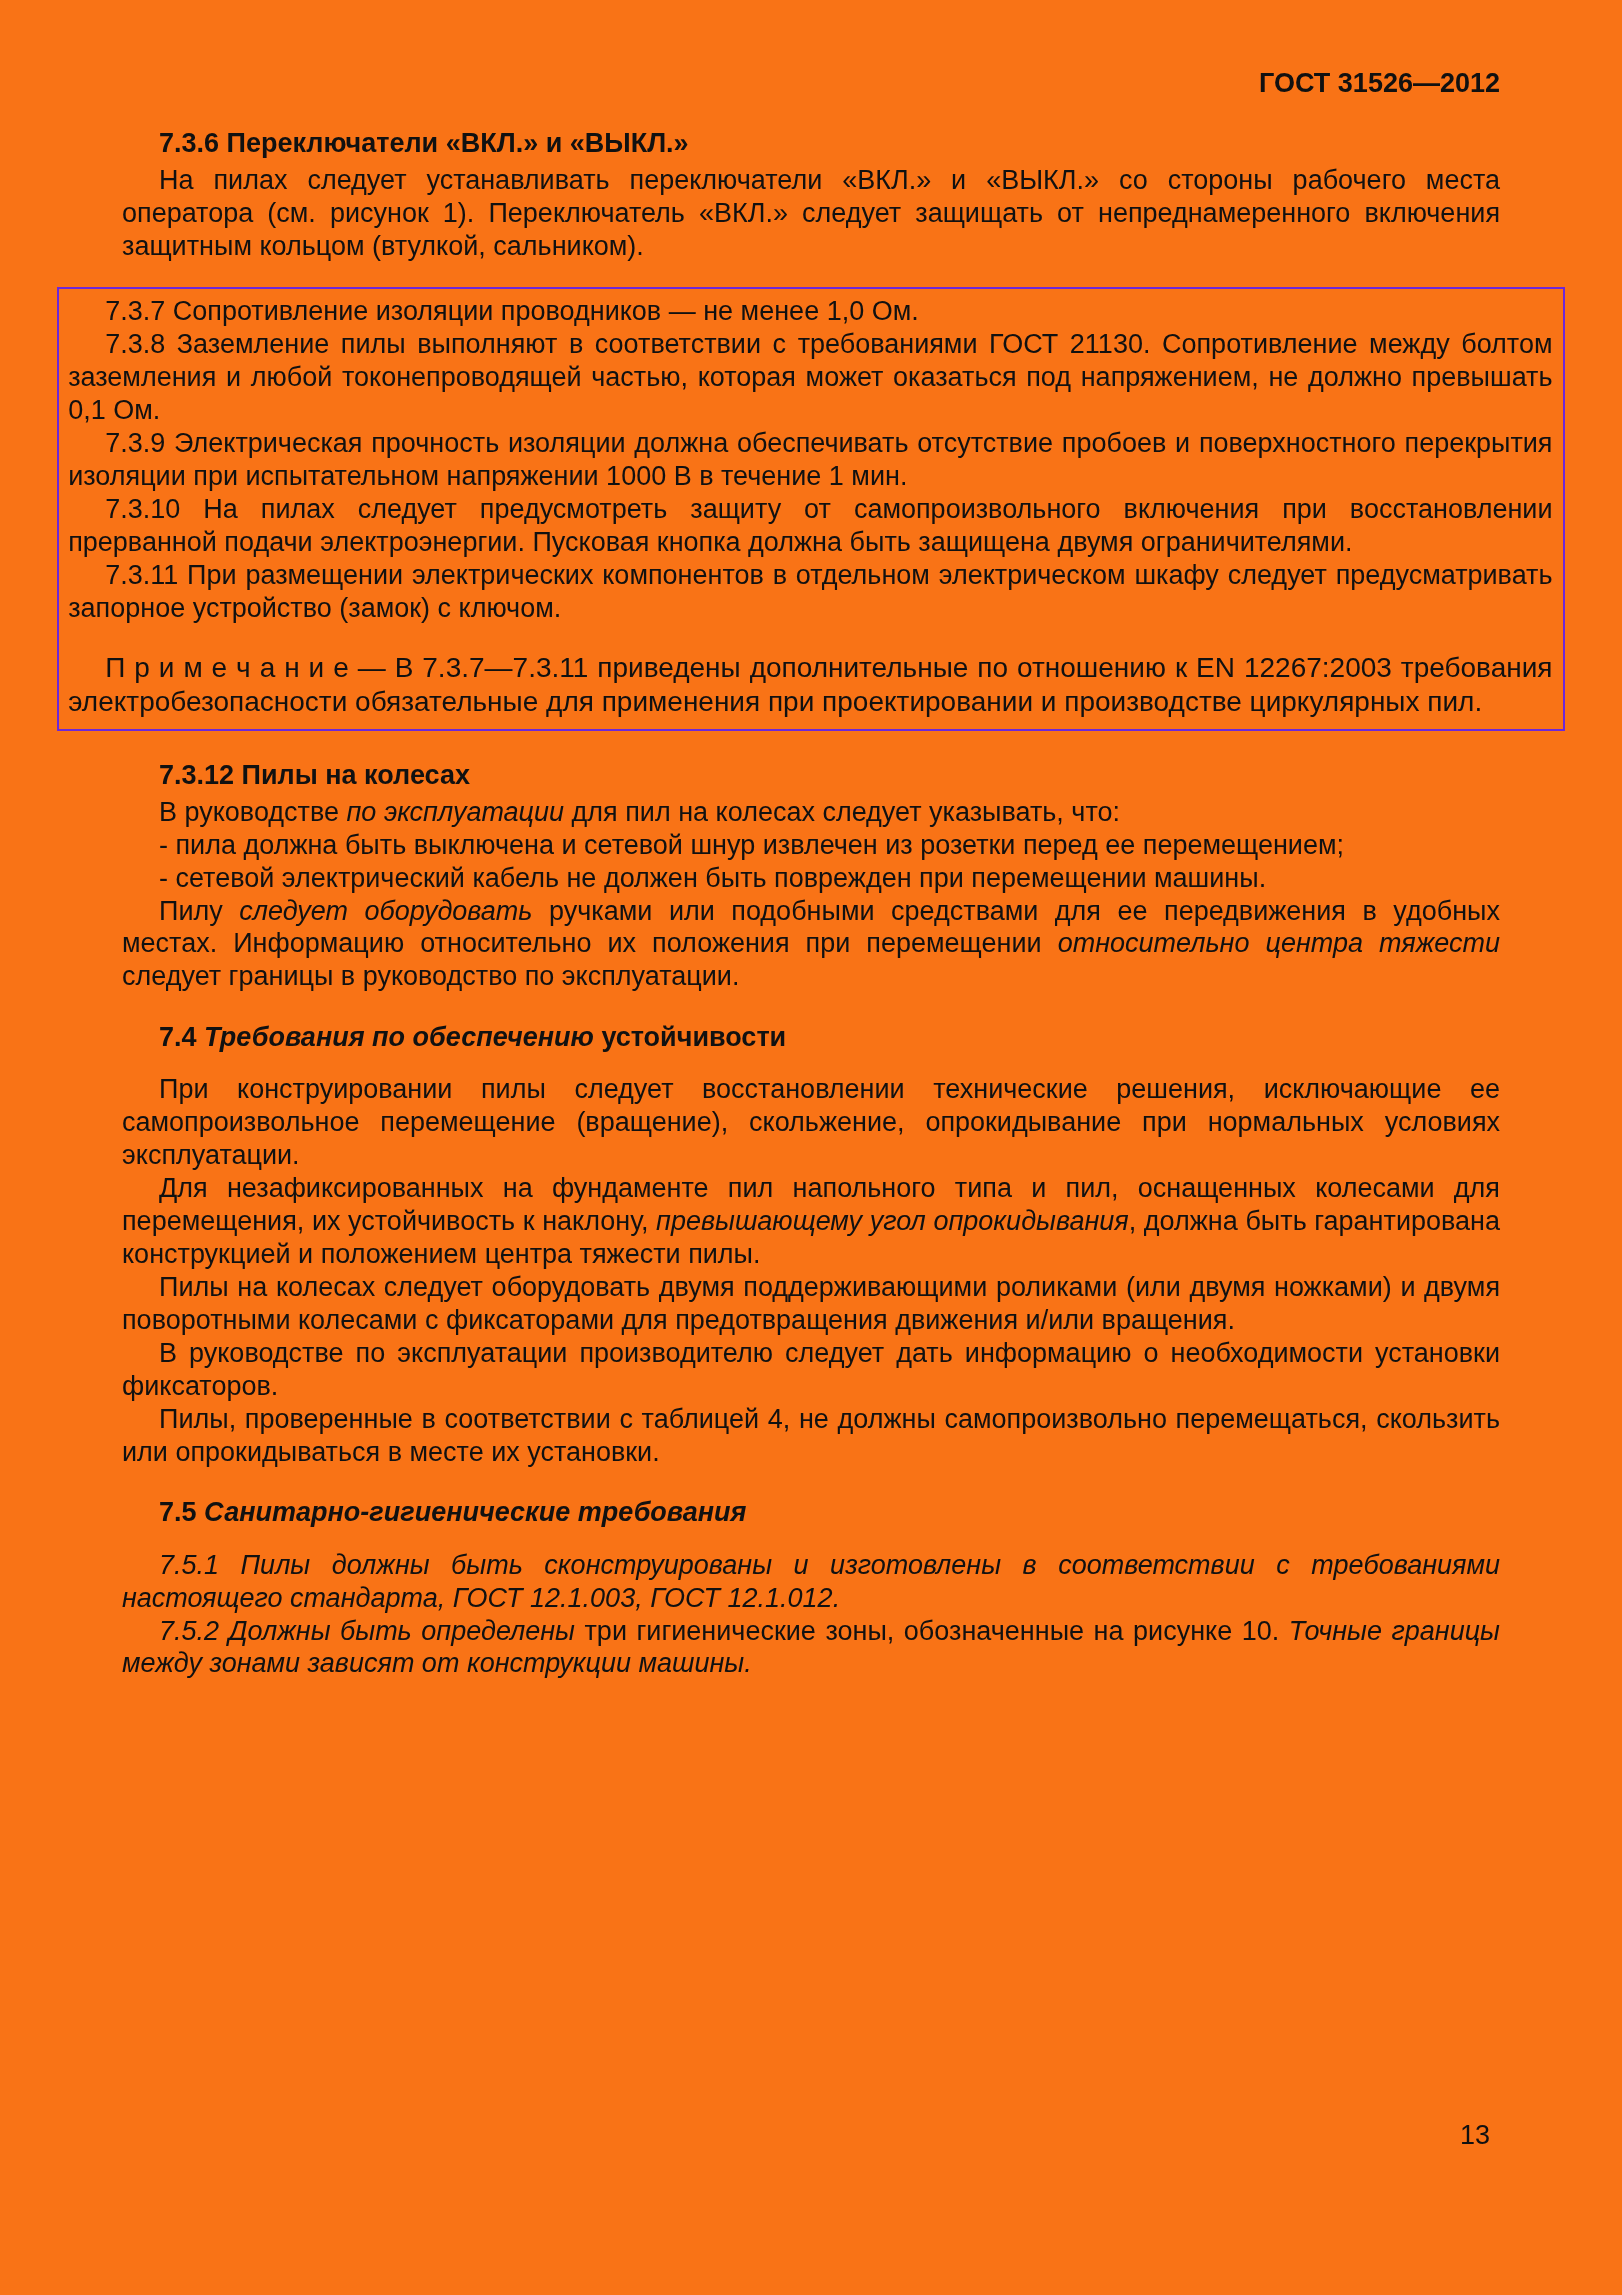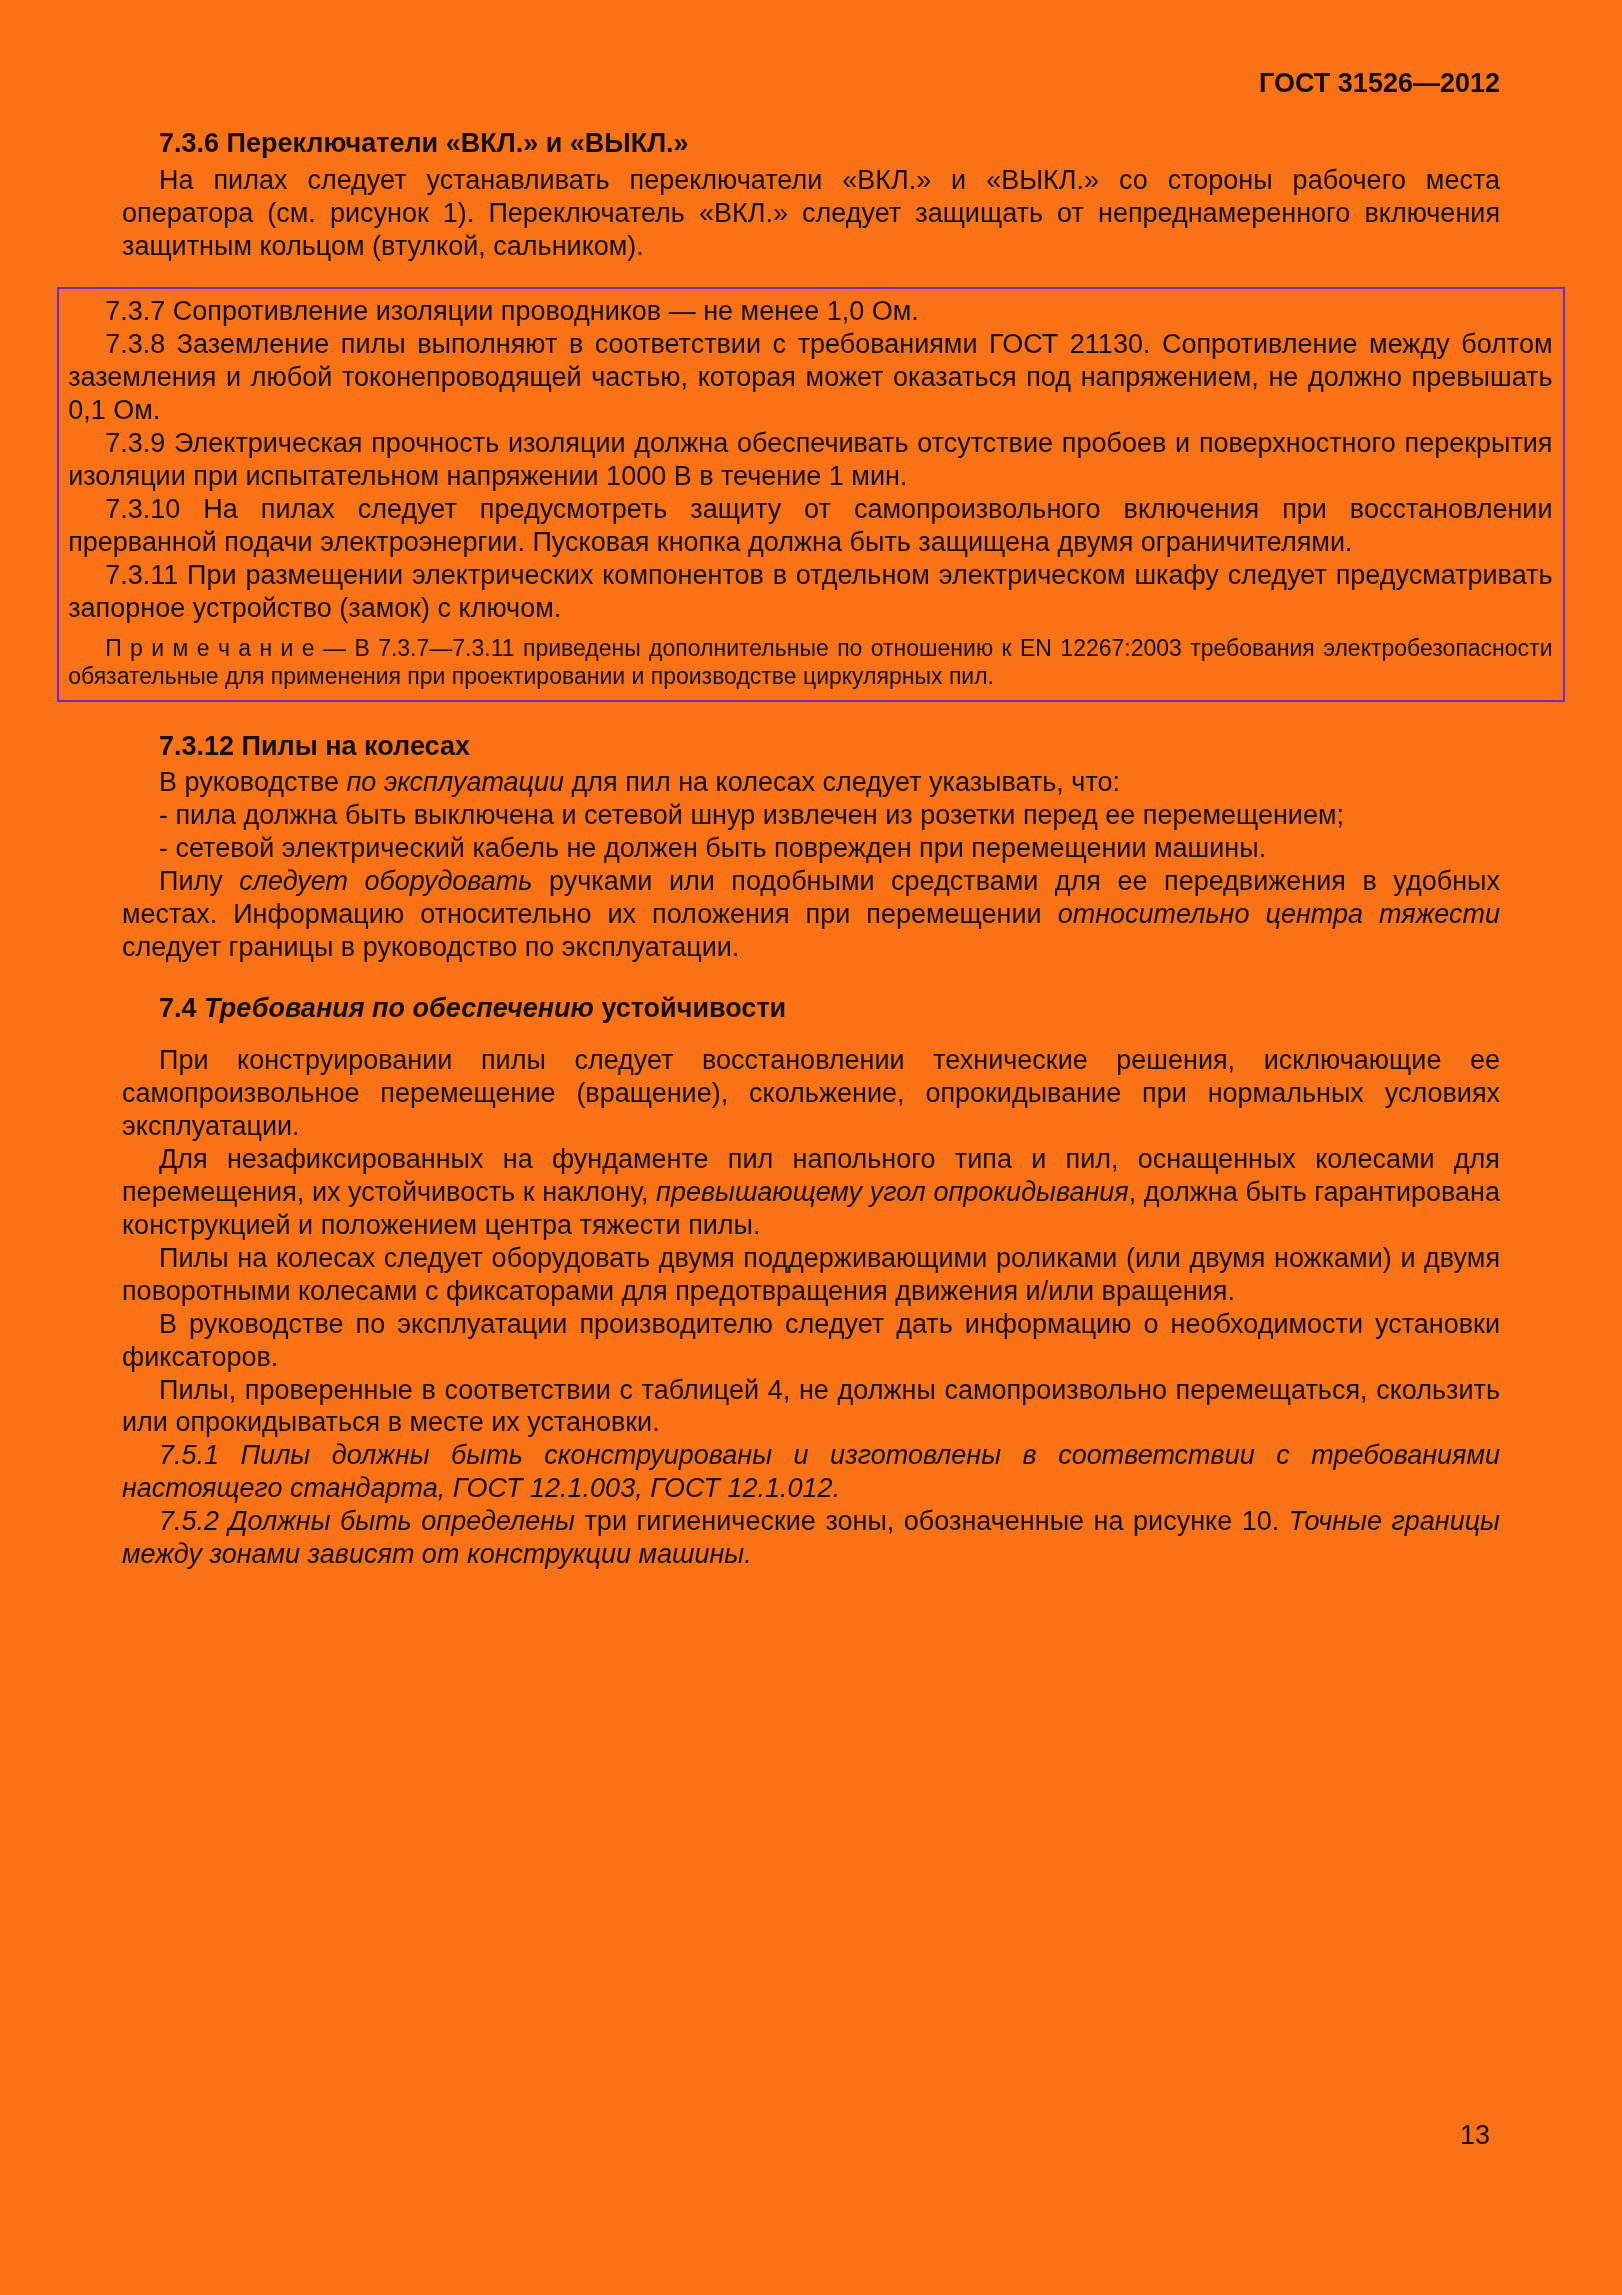--- a/index.html
+++ b/index.html
@@ -40,23 +40,23 @@
   }
   .gap-after { margin-bottom: 19.6px; }
   .box {
     border: 2px solid #6d28d9;
     margin: 23.6px -65px 25px -65px;
     padding: 6.5px 10.5px 10.5px 9.2px;
   }
   .note {
     text-align: justify;
     text-indent: 37px;
-    font-size: 23px;
+    font-size: 28px;
     line-height: 1.22;
-    margin-top: 9px;
+    margin-top: 26px;
   }
   .i { font-style: italic; }
   .page-number {
     position: absolute;
     right: 133px;
     top: 2119px;
   }
 </style>
 </head>
 <body>
@@ -84,20 +84,21 @@
         <p class="body"><span>В руководстве </span><span class="i">по эксплуатации</span><span> для пил на колесах следует указывать, что:</span></p>
         <p class="body"><span>- пила должна быть выключена и сетевой шнур извлечен из розетки перед ее перемещением;</span></p>
         <p class="body"><span>- сетевой электрический кабель не должен быть поврежден при перемещении машины.</span></p>
         <p class="body"><span>Пилу </span><span class="i">следует оборудовать</span><span> ручками или подобными средствами для ее передвижения в удобных местах. Информацию относительно их положения при перемещении </span><span class="i">относительно центра тяжести</span><span> следует границы в руководство по эксплуатации.</span></p>
         <p class="heading gap-after"><span>7.4 </span><span class="i">Требования по обеспечению</span><span> устойчивости</span></p>
         <p class="body"><span>При конструировании пилы следует восстановлении технические решения, исключающие ее самопроизвольное перемещение (вращение), скольжение, опрокидывание при нормальных условиях эксплуатации.</span></p>
         <p class="body"><span>Для незафиксированных на фундаменте пил напольного типа и пил, оснащенных колесами для перемещения, их устойчивость к наклону, </span><span class="i">превышающему угол опрокидывания</span><span>, должна быть гарантирована конструкцией и положением центра тяжести пилы.</span></p>
         <p class="body"><span>Пилы на колесах следует оборудовать двумя поддерживающими роликами (или двумя ножками) и двумя поворотными колесами с фиксаторами для предотвращения движения и/или вращения.</span></p>
         <p class="body"><span>В руководстве по эксплуатации производителю следует дать информацию о необходимости установки фиксаторов.</span></p>
         <p class="body"><span>Пилы, проверенные в соответствии с таблицей 4, не должны самопроизвольно перемещаться, скользить или опрокидываться в месте их установки.</span></p>
+        <p class="heading gap-after"><span>7.5 </span><span class="i">Санитарно-гигиенические</span><span> </span><span class="i">требования</span></p>
         <p class="body"><span class="i">7.5.1 Пилы должны быть сконструированы и изготовлены в соответствии с требованиями настоящего стандарта, ГОСТ 12.1.003, ГОСТ 12.1.012.</span></p>
         <p class="body"><span class="i">7.5.2 Должны быть определены</span><span> три гигиенические зоны, обозначенные на рисунке 10. </span><span class="i">Точные границы между зонами зависят от конструкции машины.</span></p>
       </div>
   </div>
 
   <div class="page-number">13</div>
 </div>
 
 
 </body></html>

